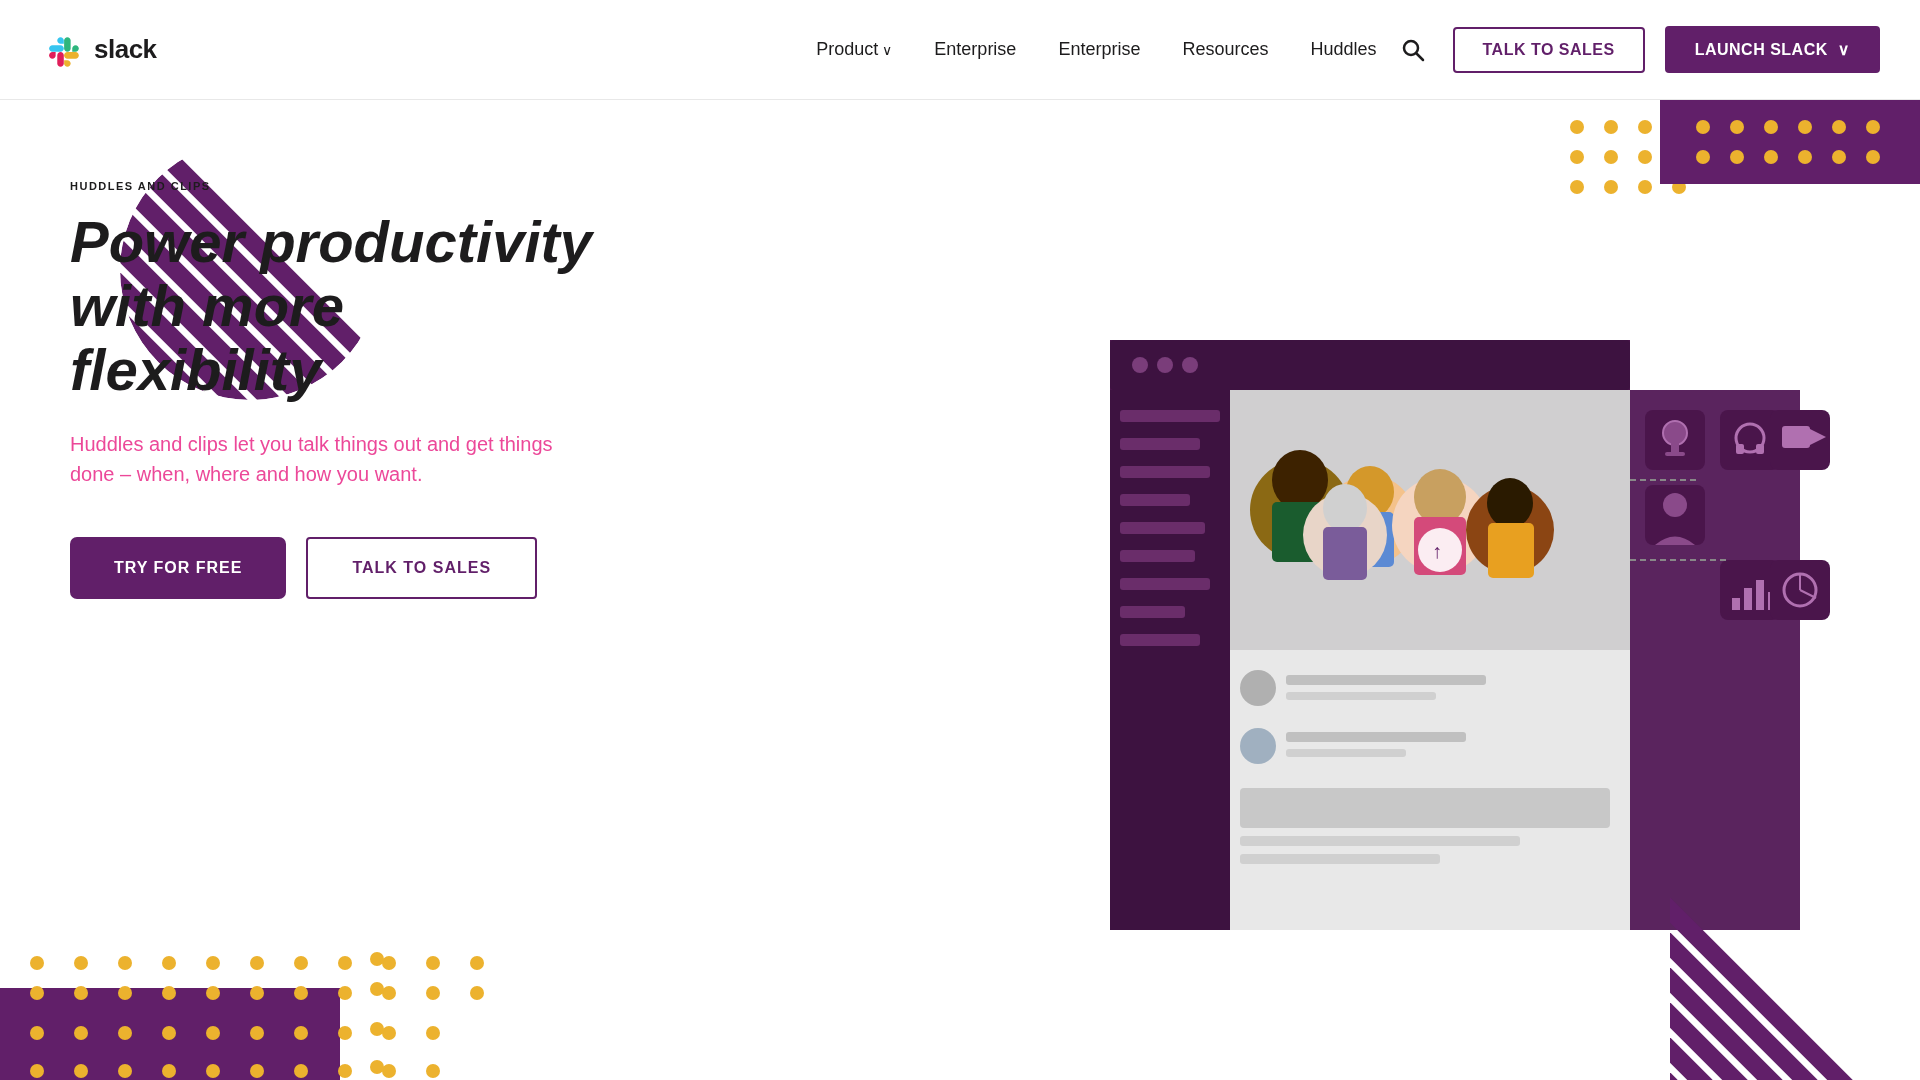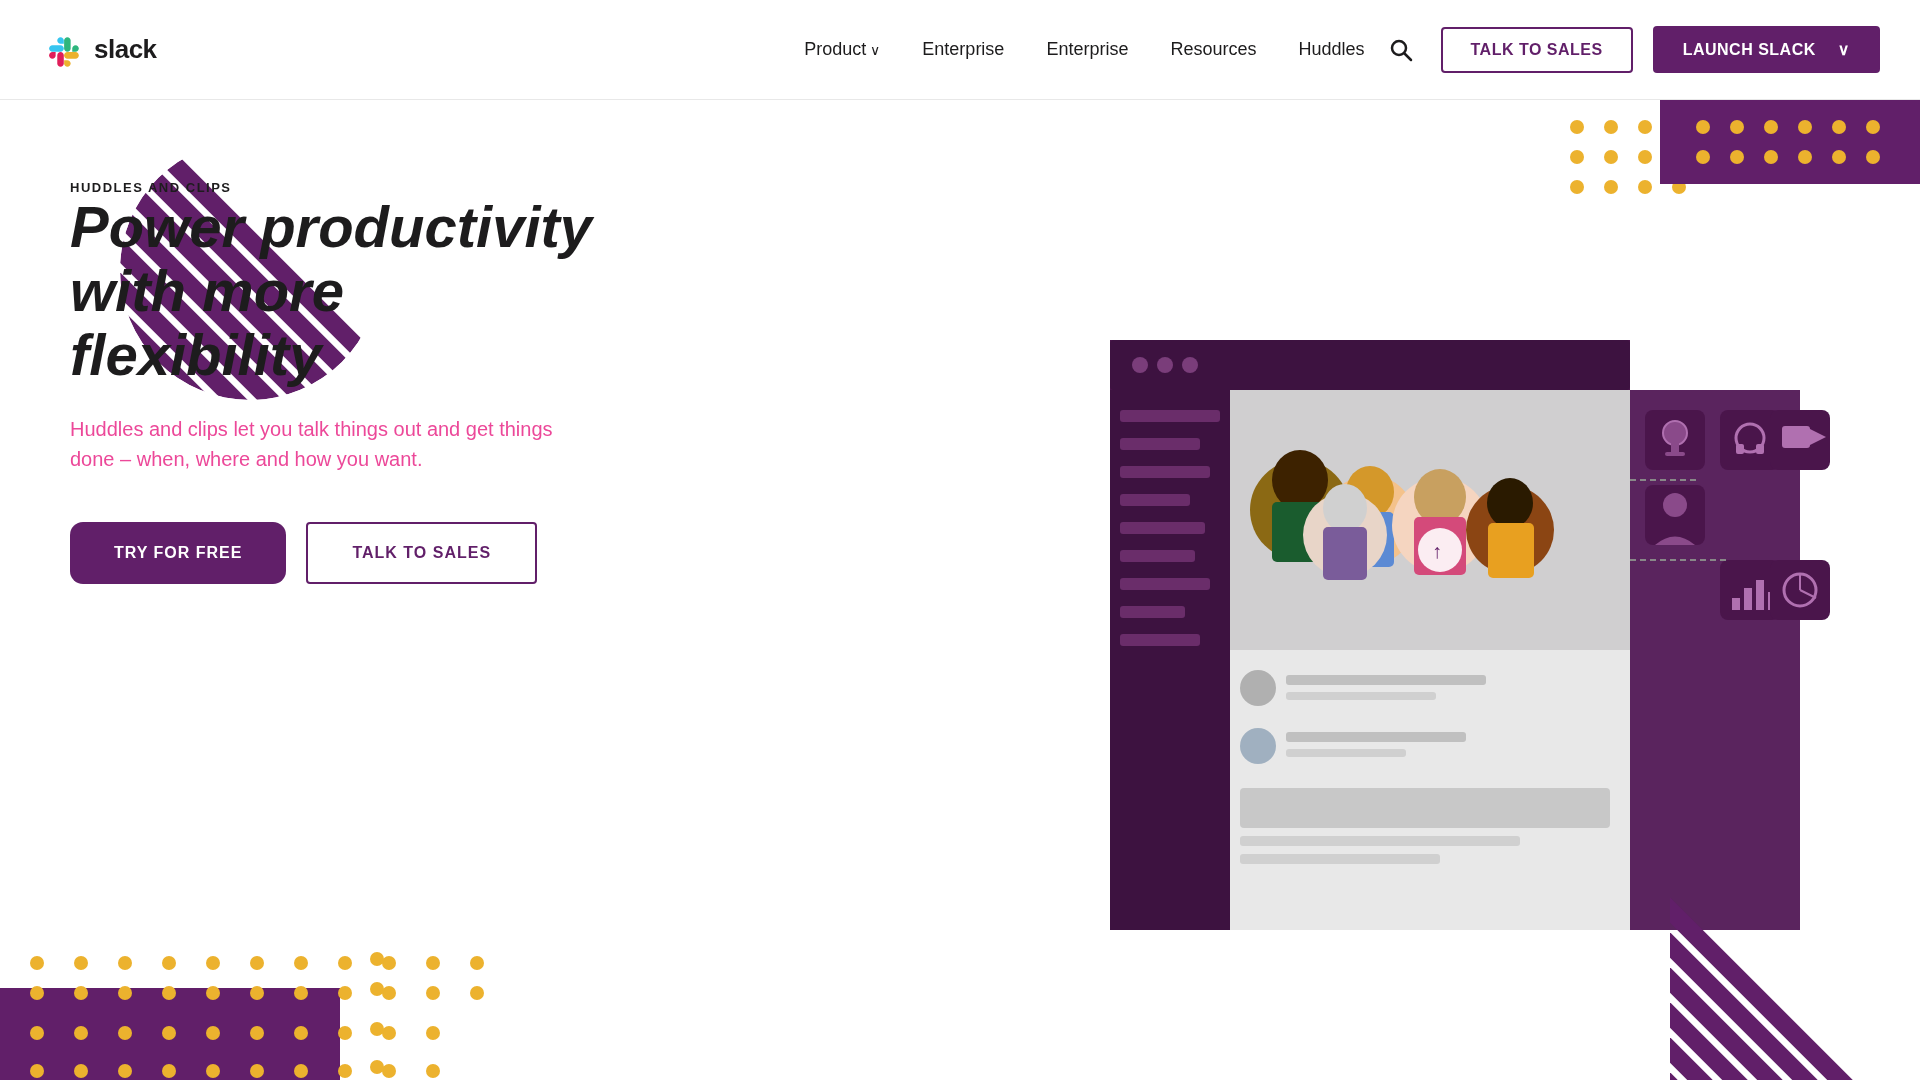--- a/index.html
+++ b/index.html
@@ -91,45 +91,46 @@
       background: #611f69;
       padding: 14px 30px;
       font-size: 16px;
       font-weight: 700;
       letter-spacing: 0.5px;
       cursor: pointer;
       text-transform: uppercase;
       border-radius: 4px;
       display: flex;
       align-items: center;
-      gap: 22px;
+      gap: 10px;
     }
 
     
     .hero {
       display: flex;
       position: relative;
       height: calc(1080px - 80px);
       overflow: hidden;
     }
 
     
     .hero-left {
       width: 620px;
       padding: 80px 0 0 70px;
       position: relative;
       z-index: 5;
       flex-shrink: 0;
     }
     .section-label {
-      font-size: 13px;
+      font-size: 11px;
       font-weight: 700;
       letter-spacing: 1.5px;
       color: #1d1c1d;
       text-transform: uppercase;
+      margin-bottom: 18px;
     }
     .hero-title {
       font-size: 58px;
       font-weight: 900;
       line-height: 1.1;
       color: #1d1c1d;
       margin-bottom: 28px;
       max-width: 540px;
       font-style: italic;
     }
@@ -148,21 +149,21 @@
     .btn-try-free {
       background: #611f69;
       color: #fff;
       border: none;
       padding: 22px 44px;
       font-size: 16px;
       font-weight: 700;
       letter-spacing: 1px;
       text-transform: uppercase;
       cursor: pointer;
-      border-radius: 13px;
+      border-radius: 7px;
     }
     .btn-talk-sales-hero {
       background: #fff;
       color: #611f69;
       border: 2px solid #611f69;
       padding: 20px 44px;
       font-size: 16px;
       font-weight: 700;
       letter-spacing: 1px;
       text-transform: uppercase;

